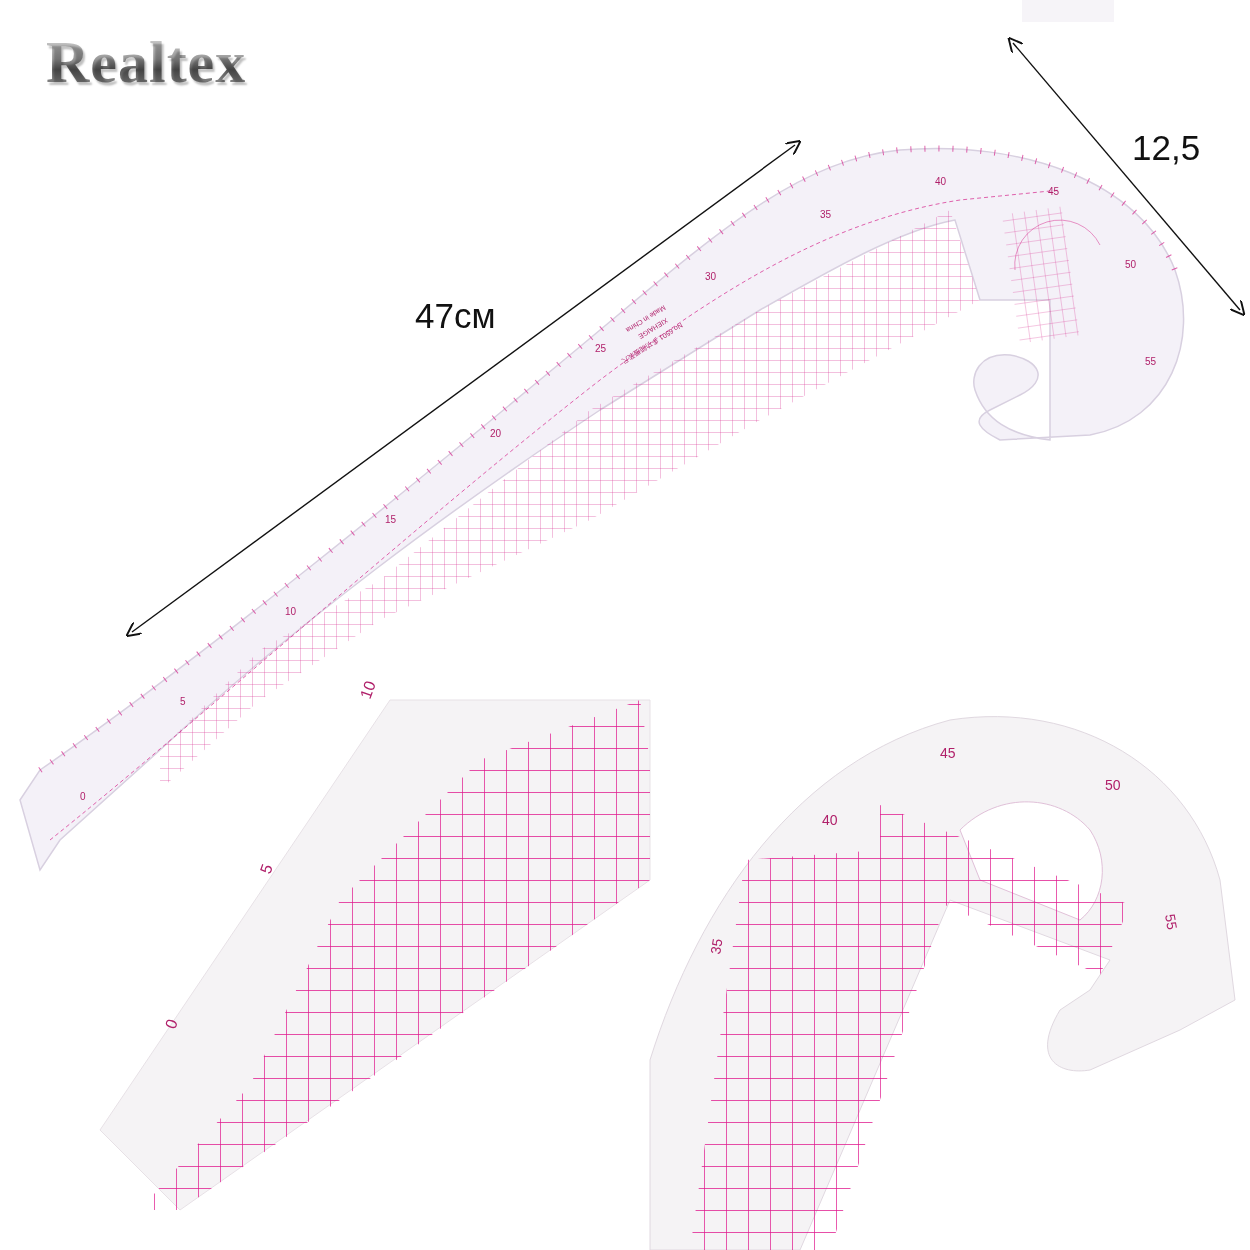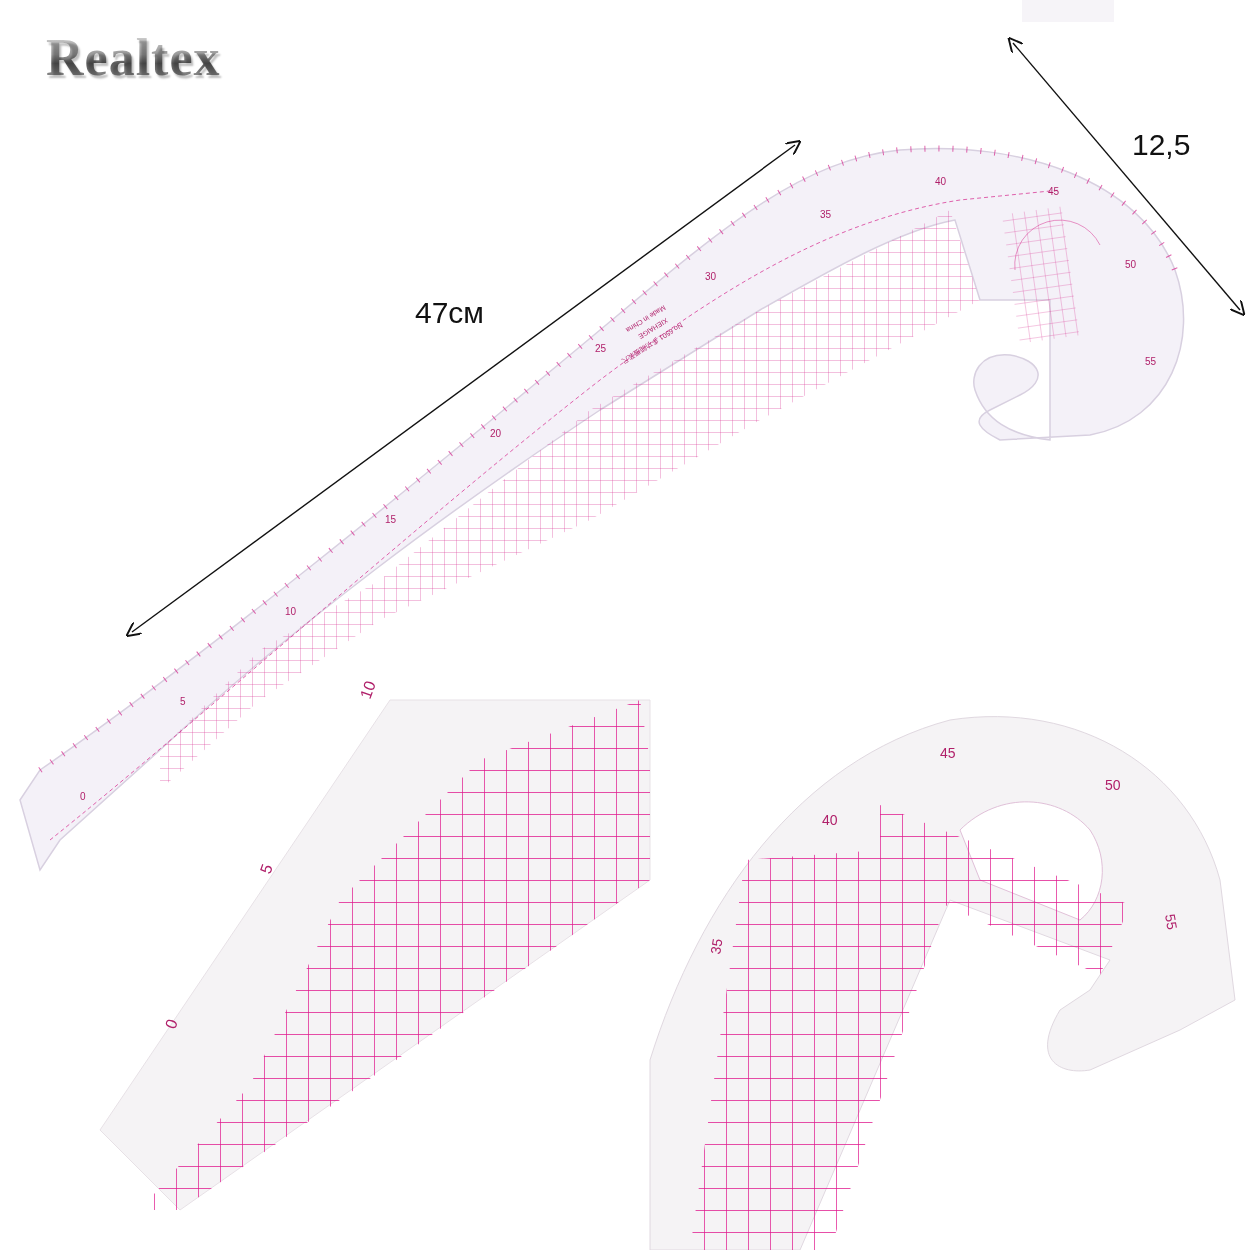--- a/index.html
+++ b/index.html
@@ -4,29 +4,29 @@
   <style>
     html, body { margin: 0; padding: 0; }
     body {
       width: 1250px; height: 1250px; position: relative; overflow: hidden;
       background: #ffffff;
       font-family: "Liberation Sans", sans-serif;
     }
     .logo {
       position: absolute; left: 46px; top: 28px;
       font-family: "Liberation Serif", "DejaVu Serif", serif;
-      font-size: 52px; font-weight: bold; letter-spacing: 1px;
+      font-size: 60px; font-weight: bold; letter-spacing: 1px;
       color: #8c8c8c;
       background: linear-gradient(180deg, #e6e6e6 0%, #9a9a9a 45%, #5a5a5a 60%, #b5b5b5 100%);
       -webkit-background-clip: text; background-clip: text;
       -webkit-text-fill-color: transparent;
       text-shadow: 2px 3px 2px rgba(0,0,0,0.25);
     }
     .dim-label {
-      position: absolute; color: #111; font-size: 30px;
+      position: absolute; color: #111; font-size: 35px;
       font-family: "Liberation Sans", sans-serif;
     }
     svg { position: absolute; left: 0; top: 0; }
     .tick-num { font-family: "Liberation Sans", sans-serif; fill: #b0206a; }
   </style>
 </head>
 <body>
 
 <div class="logo">Realtex</div>
 

